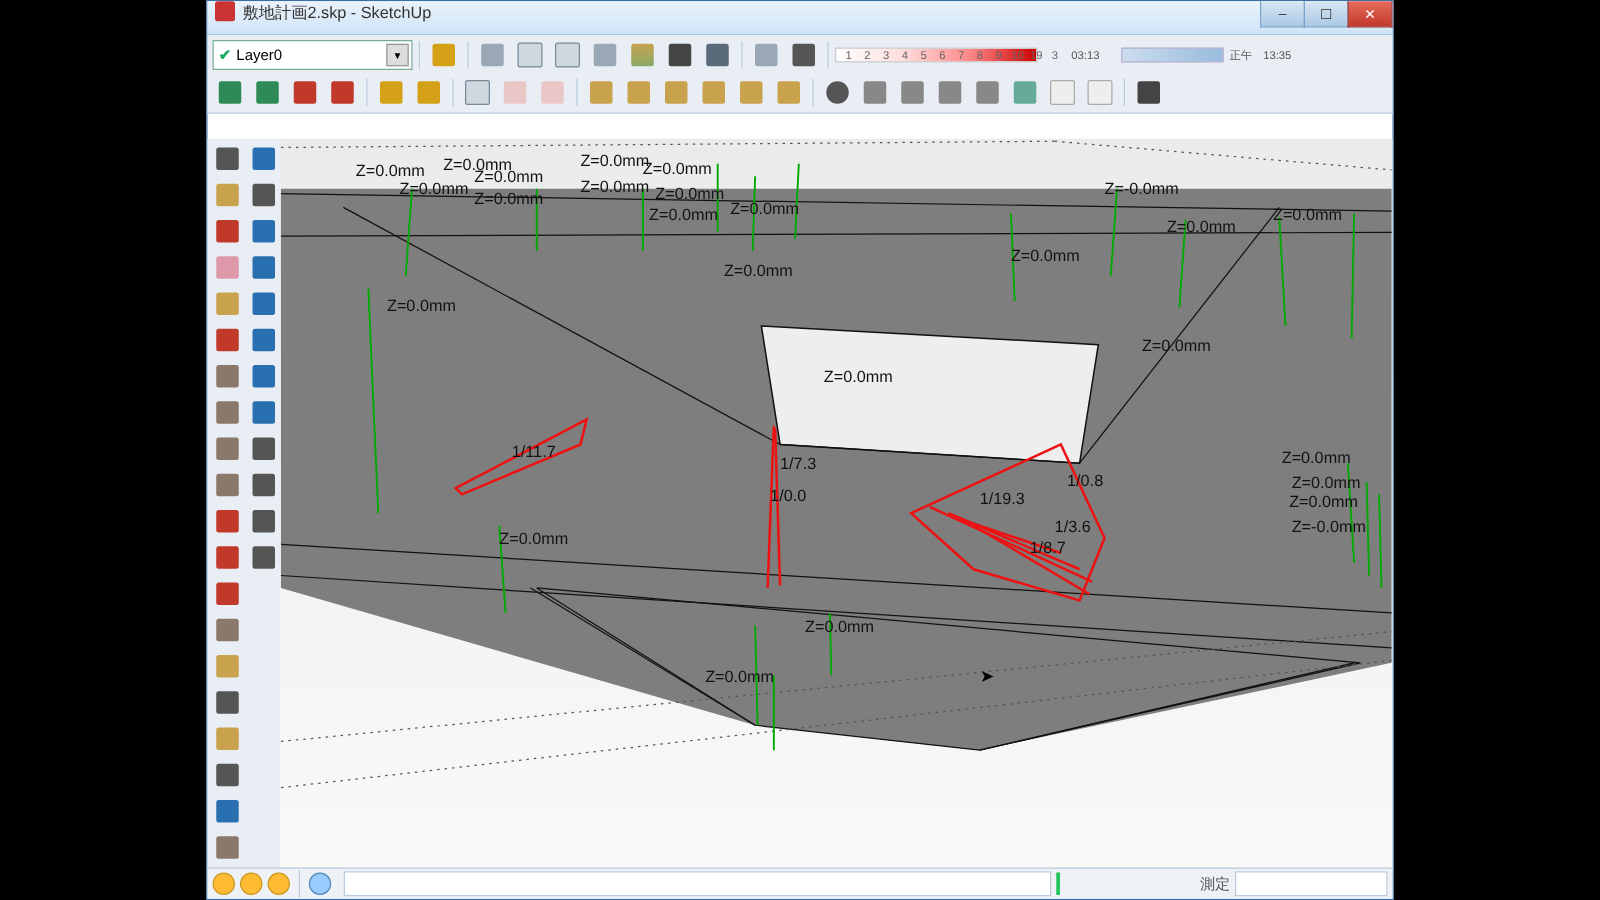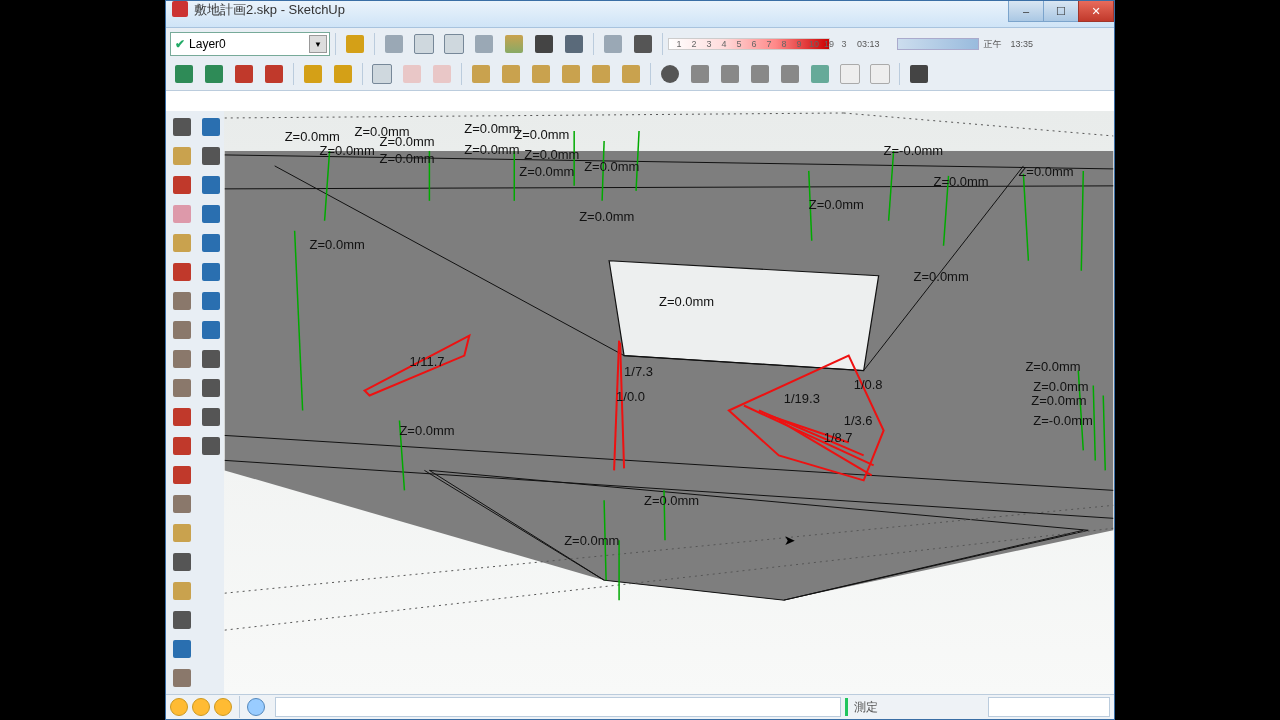--- a/index.html
+++ b/index.html
@@ -27,21 +27,21 @@
 .time-scale .tm{font-size:9px;color:#555;margin:0 4px}
 .left-toolbox{position:absolute;left:0;top:110px;width:58px;bottom:24px;background:#e8eef4;border-right:1px solid #bcd;display:flex;flex-direction:column;flex-wrap:wrap;align-content:flex-start;padding:2px;gap:1px}
 .tool{width:26px;height:26px;display:flex;align-items:center;justify-content:center;cursor:pointer;border:1px solid transparent;border-radius:2px}
 .tool-ico{width:18px;height:18px;background:#777;border-radius:2px}
 .canvas{position:absolute;left:58px;right:0;top:110px;bottom:24px;background:linear-gradient(#e9eceb,#f8f9f8);overflow:hidden}
 .canvas svg{width:100%;height:100%}
 .statusbar{position:absolute;left:0;right:0;bottom:0;height:24px;background:#eef2f6;border-top:1px solid #bcd;display:flex;align-items:center;padding:0 4px;gap:4px}
 .status-ico{width:16px;height:16px;border-radius:50%;background:#fb3;border:1px solid #c92}
 .status-ico.q{background:#9cf;border-color:#58b}
 .status-input{flex:1;height:18px;border:1px solid #bcd;background:#fff;margin-left:6px}
-.status-label{width:130px;text-align:left;padding-left:6px;border-left:3px solid #22c55e;height:18px;line-height:18px;color:#555}
+.status-label{width:130px;text-align:right;padding-left:6px;border-left:3px solid #22c55e;height:18px;line-height:18px;color:#555}
 .status-field{width:120px;height:18px;border:1px solid #bcd;background:#fff}
 .z-label{font-family:Arial,sans-serif;font-size:13px;fill:#111}
 .r-label{font-family:Arial,sans-serif;font-size:13px;fill:#111}
 .cursor-arrow{font-size:14px}
 </style>
 </head>
 <body>
 
 <div class="app-frame">
 

